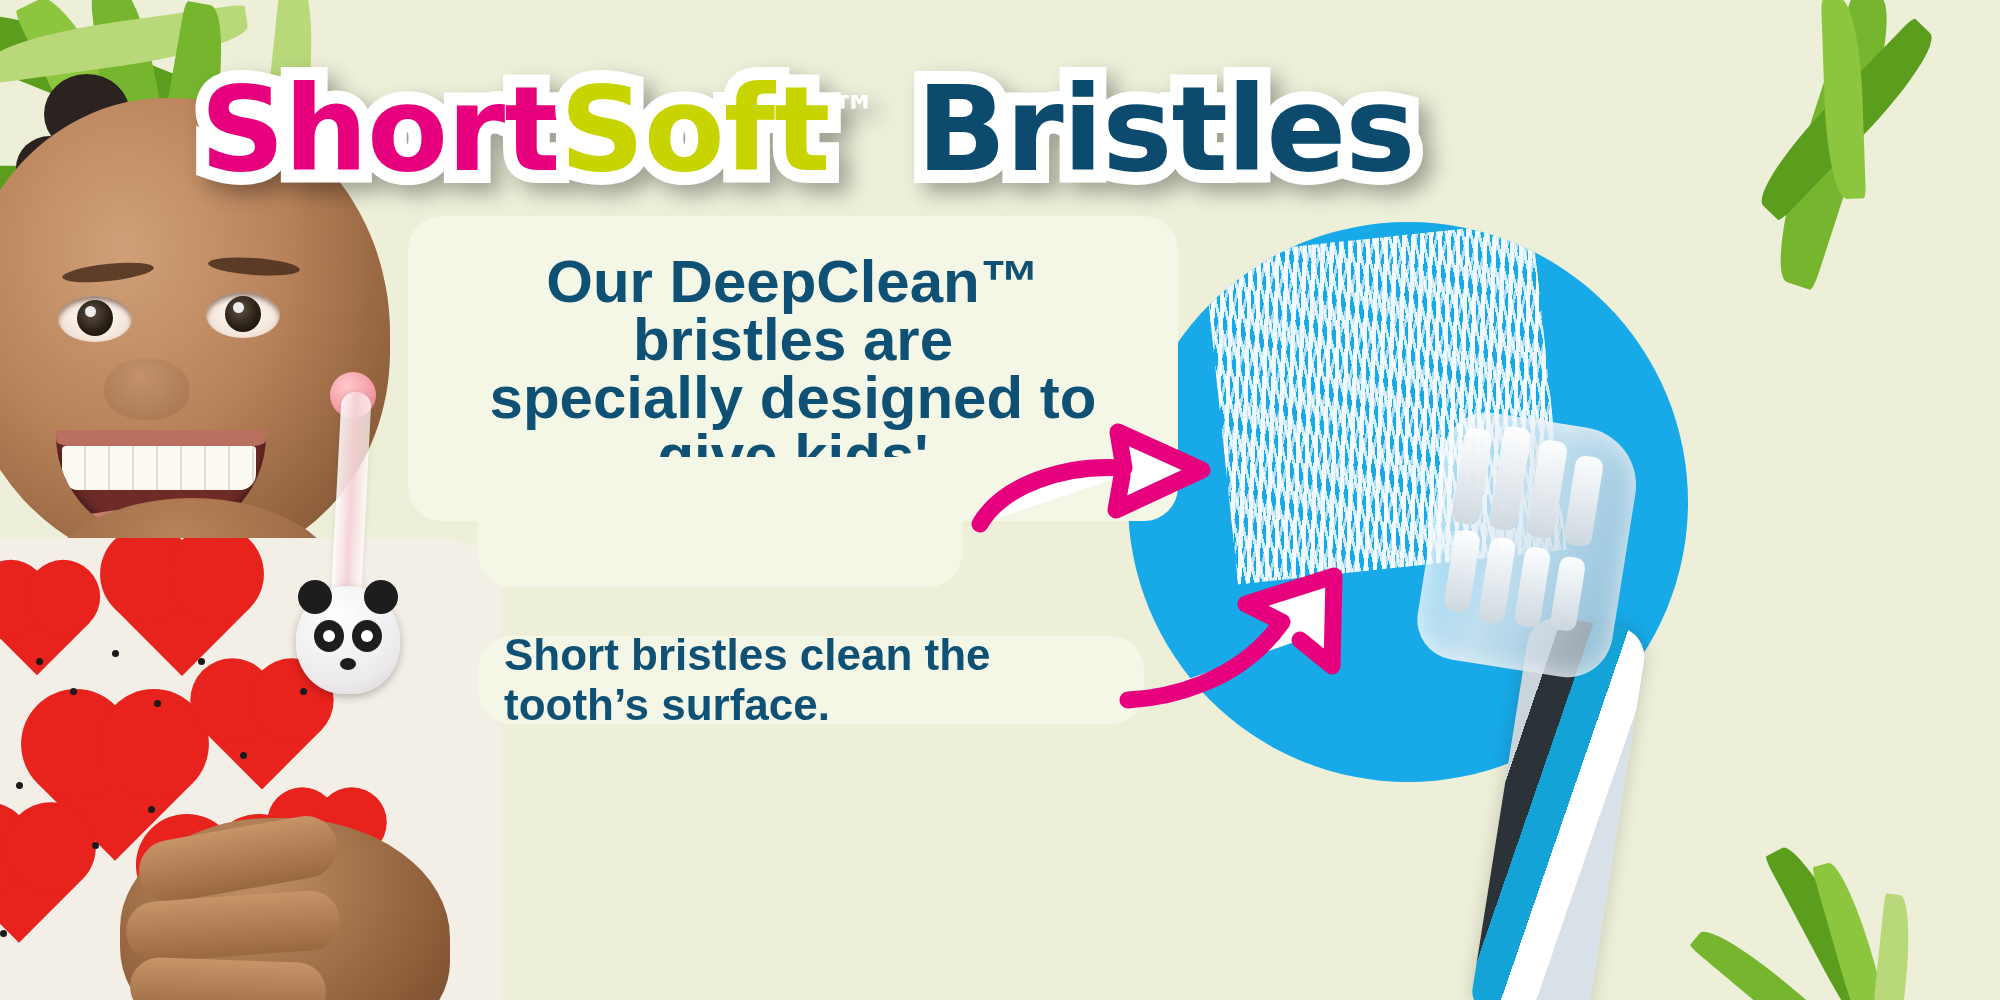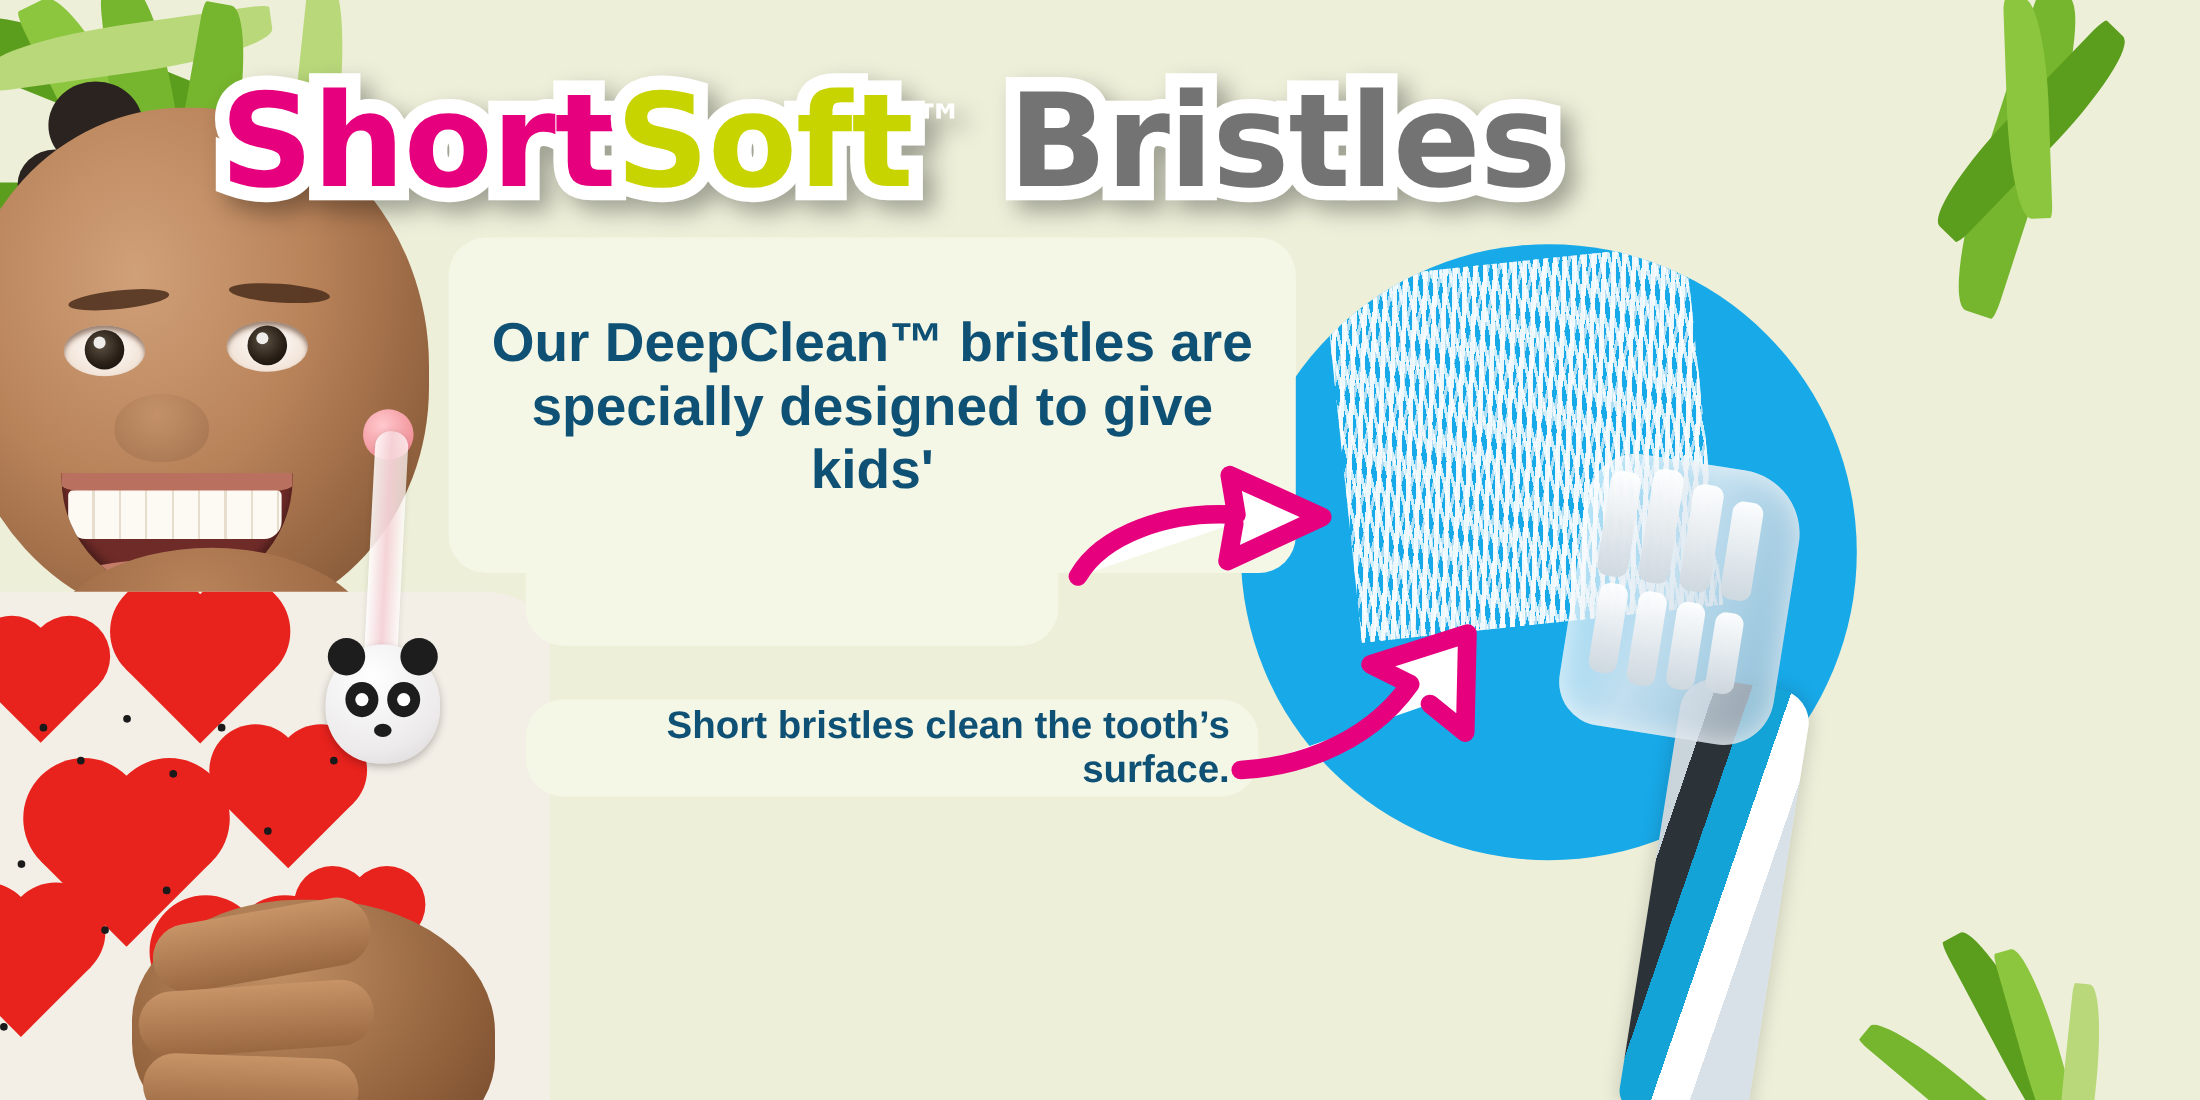--- a/index.html
+++ b/index.html
@@ -77,25 +77,25 @@
     paint-order:stroke fill;
     filter:drop-shadow(10px 10px 10px rgba(0,0,0,.32));
   }
   .title span{display:inline;}
   .tm{font-size:48px;vertical-align:super;color:#ffffff;-webkit-text-stroke:0;}
 
   
   .callout{position:absolute;background:#f5f7e6;border-radius:34px;z-index:30;
            color:#0f5175;font-weight:bold;display:flex;align-items:center;justify-content:center;
            text-align:center;box-sizing:border-box;}
-  #callout-main{left:408px;top:216px;width:770px;height:305px;font-size:50px;line-height:58px;padding:0 28px;}
+  #callout-main{left:408px;top:216px;width:770px;height:305px;font-size:60px;line-height:58px;padding:0 28px;}
   #callout-soft{left:478px;top:457px;width:484px;height:130px;font-size:36px;line-height:46px;
                 padding:0 26px;text-align:left;justify-content:flex-start;}
-  #callout-short{left:478px;top:636px;width:666px;height:88px;font-size:35px;padding:0 26px;
-                 text-align:right;justify-content:flex-start;}
+  #callout-short{left:478px;top:636px;width:666px;height:88px;font-size:44px;padding:0 26px;
+                 text-align:left;justify-content:flex-start;}
 
   
   .blue-circle{position:absolute;left:1128px;top:222px;width:560px;height:560px;border-radius:50%;
                background:#18a9e8;z-index:10;overflow:hidden;}
   .bristles{position:absolute;left:92px;top:16px;width:330px;height:330px;
             background:
               repeating-linear-gradient(98deg, rgba(255,255,255,.92) 0 4px, rgba(255,255,255,0) 4px 9px),
               repeating-linear-gradient(83deg, rgba(255,255,255,.80) 0 3px, rgba(255,255,255,0) 3px 8px),
               repeating-linear-gradient(110deg, rgba(230,240,248,.75) 0 3px, rgba(255,255,255,0) 3px 10px);
             transform:rotate(-6deg);}
@@ -226,21 +226,21 @@
     <div class="tuft" style="left:132px;top:28px;  width:28px;height:90px;"></div>
     <div class="tuft" style="left:24px; top:120px; width:26px;height:82px;"></div>
     <div class="tuft" style="left:60px; top:122px; width:26px;height:86px;"></div>
     <div class="tuft" style="left:96px; top:126px; width:26px;height:80px;"></div>
     <div class="tuft" style="left:132px;top:130px; width:26px;height:74px;"></div>
   </div>
   <div class="brush-handle"></div>
 
   <div class="title-wrap">
     <div class="title">
-      <span style="color:#e6007e">Short</span><span style="color:#c8d400">Soft</span><span class="tm">™</span> <span style="color:#737373">Bristles</span>
+      <span style="color:#e6007e">Short</span><span style="color:#c8d400">Soft</span><span class="tm">™</span> <span style="color:#0c4a6e">Bristles</span>
     </div>
   </div>
 
   <div class="callout" id="callout-main">
     <div>
       <div>Our DeepClean™ bristles are</div>
       <div>specially designed to give kids'</div>
     </div>
   </div>
 

